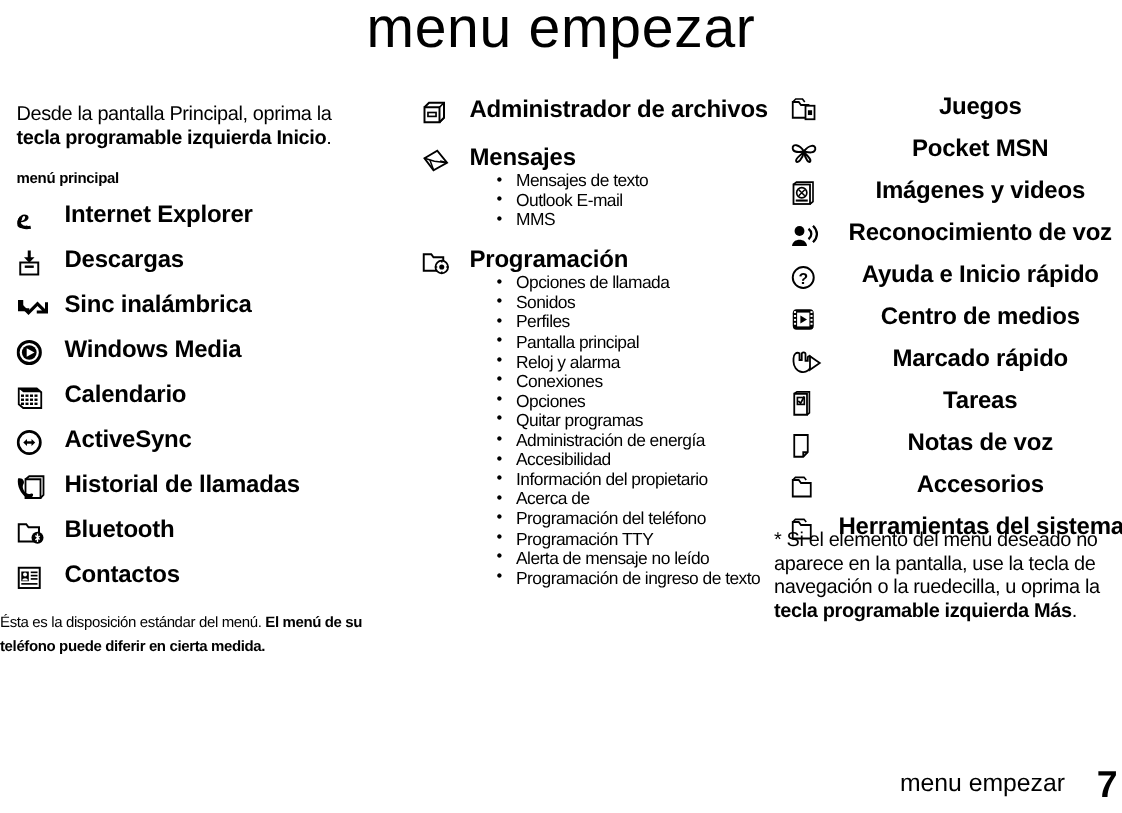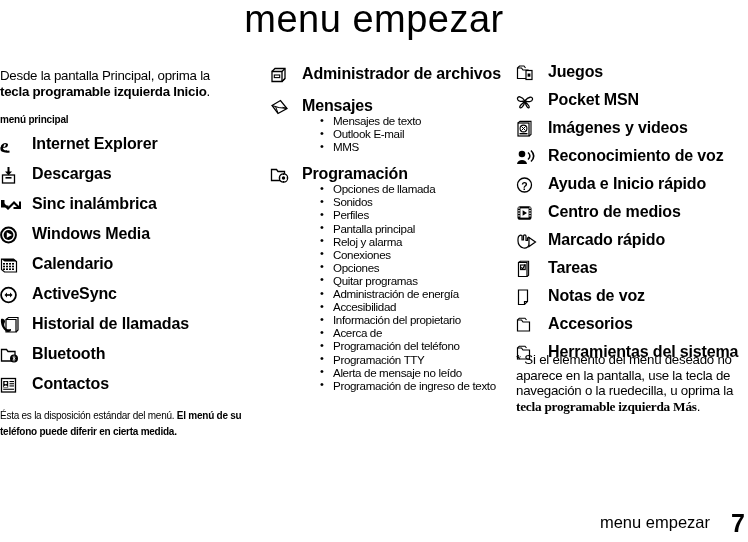--- a/index.html
+++ b/index.html
@@ -16,24 +16,24 @@
     position:absolute;
     left:0; top:-2px; width:748px;
     text-align:center;
     font-family:"Liberation Sans","DejaVu Sans",sans-serif;
     font-weight:300;
     font-size:38px;
     letter-spacing:0.5px;
     color:#000;
   }
   
-  .col { position:absolute; }
+  .col { position:absolute;padding-left:11px; }
   .col-left   { left:0px;   top:68px; width:262px; }
   .col-mid    { left:270px; top:66px; width:235px; }
-  .col-right  { left:516px; top:64px; width:232px; }
+  .col-right  { left:516px; top:64px; width:232px;text-align:center; }
 
   .intro {
     font-family:"Liberation Sans Narrow","Liberation Sans",sans-serif;
     font-size:13.3px;
     line-height:15.6px;
     width:240px;
     letter-spacing:-0.25px;
   }
   .intro b { font-weight:bold; }
 
@@ -113,21 +113,21 @@
 
   .closing-right {
     position:absolute;
     left:516px; top:352px;
     width:232px;
     font-family:"Liberation Sans Narrow","Liberation Sans",sans-serif;
     font-size:13.3px;
     line-height:15.6px;
     letter-spacing:-0.25px;
   }
-  .closing-right b { font-weight:bold;font-family:Liberation Serif, serif; }
+  .closing-right b { font-weight:bold; }
 
   
   .footer {
     position:absolute;
     left:0; bottom:3px; width:748px;
     height:34px;
   }
   .footer-text {
     position:absolute;
     right:38px; bottom:7px;

